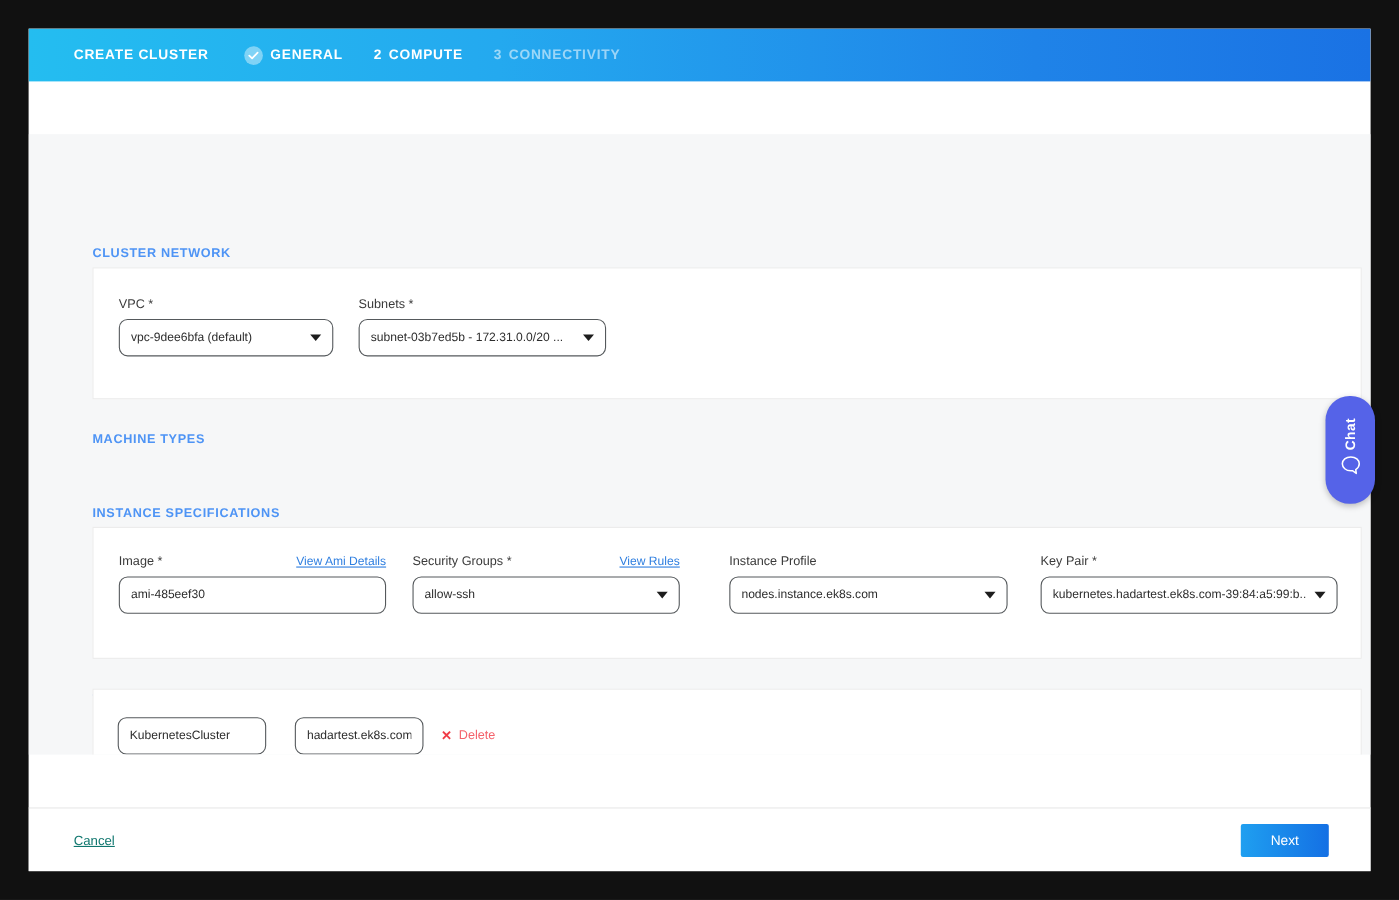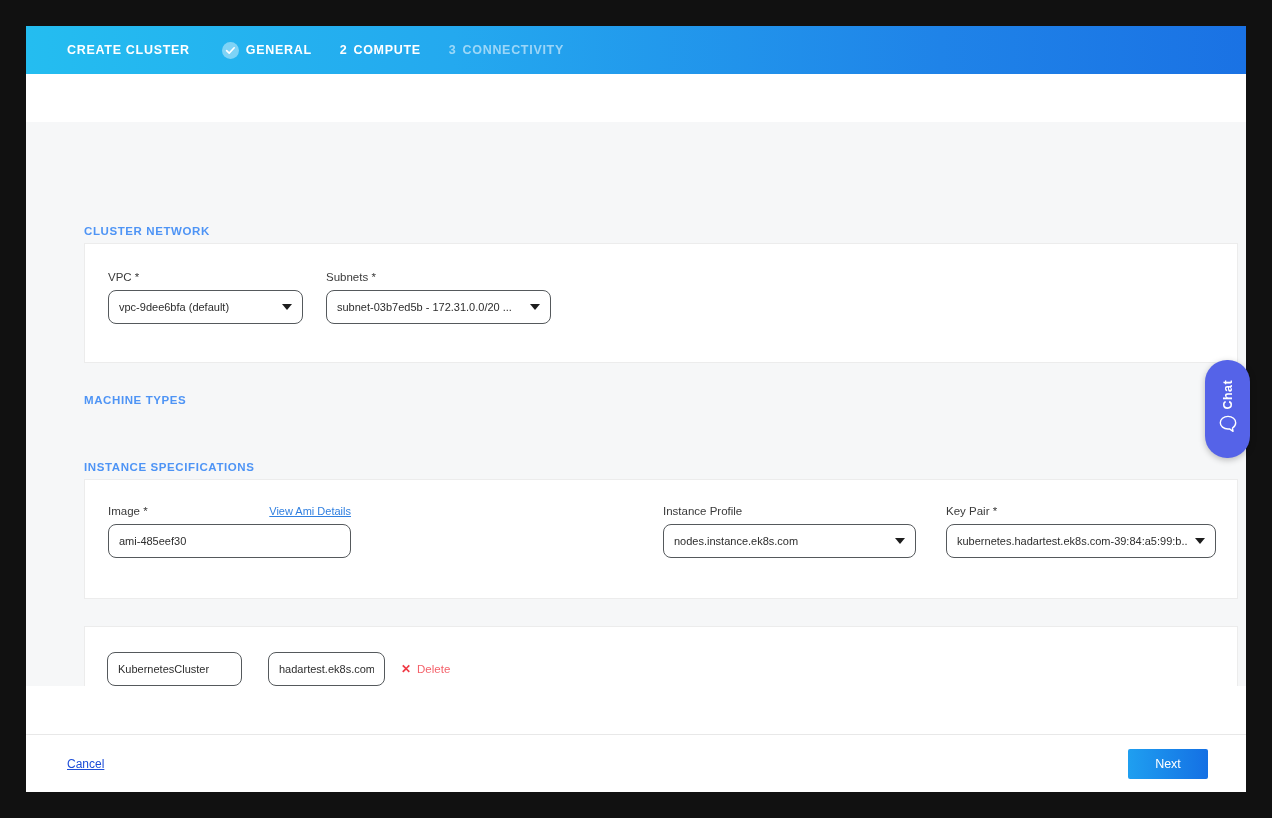--- a/index.html
+++ b/index.html
@@ -212,21 +212,21 @@
     background: #ffffff;
     border-top: 1px solid #e8e8e8;
     display: flex;
     align-items: center;
     justify-content: space-between;
     padding: 0 38px 0 41px;
     box-sizing: border-box;
   }
   #cancel-link {
     font-size: 12px;
-    color: #1d4ed8;
+    color: #0f766e;
     text-decoration: underline;
     cursor: pointer;
   }
   #next-button {
     background: linear-gradient(to right, #1f9ff0 0%, #1470e4 100%);
     color: #ffffff;
     font-size: 12.5px;
     height: 30px;
     width: 80px;
     border: none;
@@ -320,20 +320,30 @@
         <div class="spec-group" id="image-group">
           <div class="label-row">
             <span class="field-label">Image *</span>
             <span class="field-link">View Ami Details</span>
           </div>
           <div class="txtbox">
             <span class="val">ami-485eef30</span>
           </div>
         </div>
 
+        <div class="spec-group" id="sg-group">
+          <div class="label-row">
+            <span class="field-label">Security Groups *</span>
+            <span class="field-link">View Rules</span>
+          </div>
+          <div class="txtbox">
+            <span class="val">allow-ssh</span>
+            <span class="caret"></span>
+          </div>
+        </div>
 
         <div class="spec-group" id="profile-group">
           <span class="field-label">Instance Profile</span>
           <div class="txtbox">
             <span class="val">nodes.instance.ek8s.com</span>
             <span class="caret"></span>
           </div>
         </div>
 
         <div class="spec-group" id="keypair-group">

